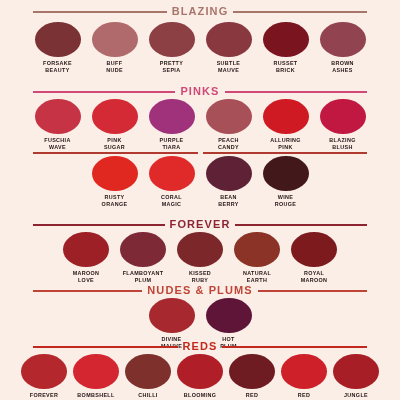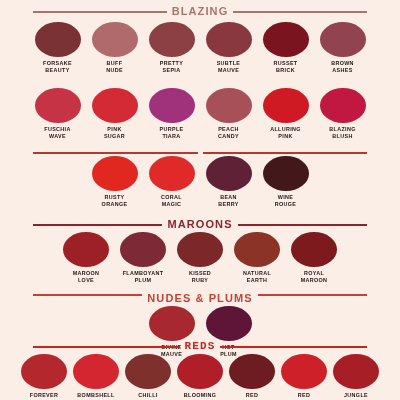--- a/index.html
+++ b/index.html
@@ -96,20 +96,25 @@
 BRICK</span>
           </div>
           <div class="sw">
             <span class="dot" style="background: rgb(145, 67, 79);"></span>
             <span class="cap" style="color: rgb(35, 19, 20);">BROWN
 ASHES</span>
           </div>
         </div>
       </div>
       <div class="section" style="position: absolute; left: 0px; top: 86px;">
+        <div class="sec-head">
+          <span class="rule left" style="background: rgb(208, 72, 120);"></span>
+          <span class="sec-title" style="color: rgb(208, 72, 120);">PINKS</span>
+          <span class="rule right" style="background: rgb(208, 72, 120);"></span>
+        </div>
         <div class="row" style="margin-top: 2px; gap: 9px;">
           <div class="sw">
             <span class="dot" style="background: rgb(197, 51, 69);"></span>
             <span class="cap" style="color: rgb(35, 19, 20);">FUSCHIA
 WAVE</span>
           </div>
           <div class="sw">
             <span class="dot" style="background: rgb(212, 42, 53);"></span>
             <span class="cap" style="color: rgb(35, 19, 20);">PINK
 SUGAR</span>
@@ -160,21 +165,21 @@
           <div class="sw">
             <span class="dot" style="background: rgb(66, 24, 27);"></span>
             <span class="cap" style="color: rgb(35, 19, 20);">WINE
 ROUGE</span>
           </div>
         </div>
       </div>
       <div class="section" style="position: absolute; left: 0px; top: 219px;">
         <div class="sec-head">
           <span class="rule left" style="background: rgb(140, 36, 48);"></span>
-          <span class="sec-title" style="color: rgb(140, 36, 48);">MAROONS</span>
+          <span class="sec-title" style="color: rgb(140, 36, 48);">FOREVER</span>
           <span class="rule right" style="background: rgb(140, 36, 48);"></span>
         </div>
         <div class="row" style="margin-top: 2px; gap: 9px;">
           <div class="sw">
             <span class="dot" style="background: rgb(158, 32, 39);"></span>
             <span class="cap" style="color: rgb(35, 19, 20);">MAROON
 LOVE</span>
           </div>
           <div class="sw">
             <span class="dot" style="background: rgb(126, 42, 54);"></span>
@@ -194,40 +199,40 @@
           <div class="sw">
             <span class="dot" style="background: rgb(124, 26, 30);"></span>
             <span class="cap" style="color: rgb(35, 19, 20);">ROYAL
 MAROON</span>
           </div>
         </div>
       </div>
       <div class="section" style="position: absolute; left: 0px; top: 285px;">
         <div class="sec-head">
           <span class="rule left" style="background: rgb(191, 68, 54);"></span>
-          <span class="sec-title" style="color: rgb(191, 68, 54); margin-top: 8px;">NUDES &amp; PLUMS</span>
+          <span class="sec-title" style="color: rgb(191, 68, 54);">NUDES &amp; PLUMS</span>
           <span class="rule right" style="background: rgb(191, 68, 54);"></span>
         </div>
         <div class="row" style="margin-top: 2px; gap: 9px;">
           <div class="sw">
             <span class="dot" style="background: rgb(168, 40, 47);"></span>
             <span class="cap" style="color: rgb(35, 19, 20);">DIVINE
 MAUVE</span>
           </div>
           <div class="sw">
             <span class="dot" style="background: rgb(94, 21, 56);"></span>
             <span class="cap" style="color: rgb(35, 19, 20);">HOT
 PLUM</span>
           </div>
         </div>
       </div>
       <div class="section" style="position: absolute; left: 0px; top: 341px;">
         <div class="sec-head">
           <span class="rule left" style="background: rgb(195, 40, 31);"></span>
-          <span class="sec-title" style="color: rgb(195, 40, 31); font-family: Liberation Mono, monospace;">REDS</span>
+          <span class="sec-title" style="color: rgb(195, 40, 31);">REDS</span>
           <span class="rule right" style="background: rgb(195, 40, 31);"></span>
         </div>
         <div class="row" style="margin-top: 2px; gap: 4px;">
           <div class="sw">
             <span class="dot" style="background: rgb(180, 39, 44);"></span>
             <span class="cap" style="color: rgb(35, 19, 20);">FOREVER
 RED</span>
           </div>
           <div class="sw">
             <span class="dot" style="background: rgb(211, 38, 48);"></span>

